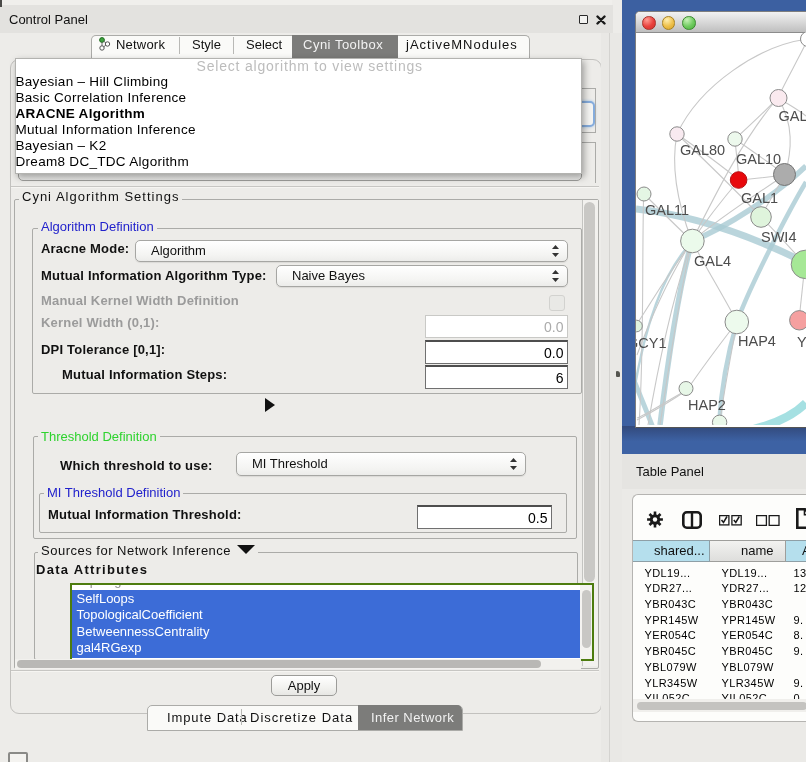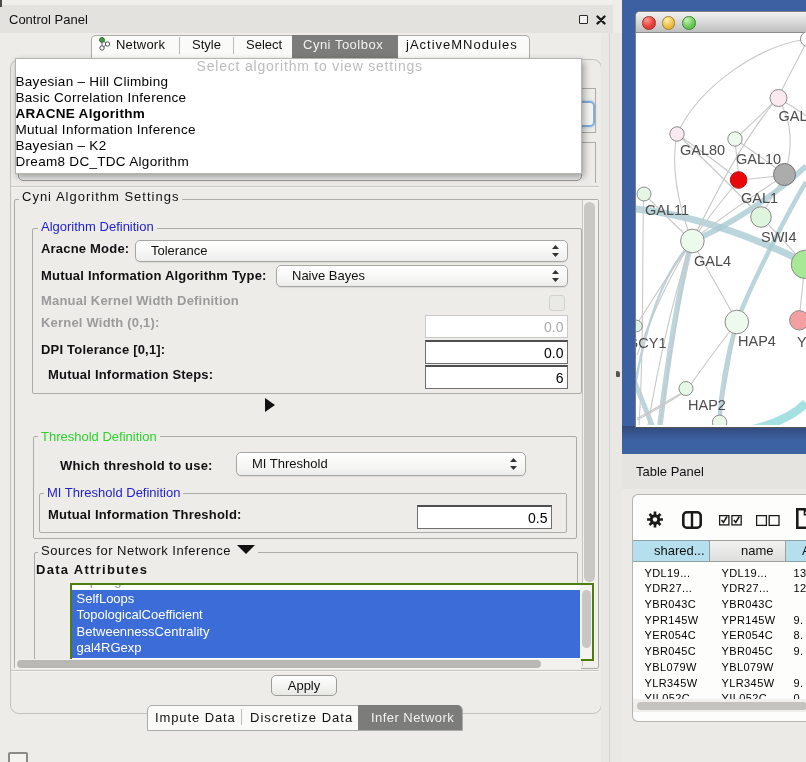--- a/index.html
+++ b/index.html
@@ -63,21 +63,21 @@
 <div class="gttl" style="left:19px;top:189px;color:#111;letter-spacing:1px;">Cyni Algorithm Settings</div>
 
 <div class="abs" style="left:582px;top:200px;width:15px;height:466px;background:#F2F1EE;border-left:1px solid #C4C4C1;"></div>
 <div class="abs" style="left:584px;top:202px;width:11px;height:380px;background:#C9C8C5;border-radius:6px;"></div>
 
 <div class="gbox" style="left:32px;top:228px;width:548px;height:164px;"></div>
 <div class="gttl" style="left:38px;top:219px;color:#2222CC;">Algorithm Definition</div>
 
 <div class="lbl abs" style="left:41px;top:241px;">Aracne Mode:</div>
 <div class="combo" style="left:135px;top:240px;width:431px;height:20px;">
-      <span class="ct">Tolerance</span>
+      <span class="ct">Algorithm</span>
  <svg class="stp" viewBox="0 0 7 12">
         <path d="M3.5 0 L7 4 L0 4 Z" fill="#333"></path>
         <path d="M3.5 12 L7 8 L0 8 Z" fill="#333"></path>
       </svg>
     </div>
 
 <div class="lbl abs" style="left:41px;top:268px;">Mutual Information Algorithm Type:</div>
 <div class="combo" style="left:276px;top:265px;width:290px;height:20px;">
       <span class="ct">Naive Bayes</span>
  <svg class="stp" viewBox="0 0 7 12">
@@ -92,21 +92,21 @@
 <div class="lbl abs dis" style="left:41px;top:315px;">Kernel Width (0,1):</div>
 <div class="field" style="left:425px;top:315px;width:141px;height:21px;border:1px solid #C9C9C6;">
       <span class="fval" style="color:#ABABAB;">0.0</span>
     </div>
 
 <div class="lbl abs" style="left:41px;top:342px;">DPI Tolerance [0,1]:</div>
 <div class="field" style="left:425px;top:340px;width:141px;height:21px;border:1px solid #707070;border-top:2px solid #4E4E4E;">
       <span class="fval" style="color:#000;">0.0</span>
     </div>
 
-<div class="lbl abs" style="left:32px;top:367px;padding-left:16px;">Mutual Information Steps:</div>
+<div class="lbl abs" style="left:46px;top:367px;padding-left:16px;">Mutual Information Steps:</div>
 <div class="field" style="left:425px;top:365px;width:141px;height:21px;border:1px solid #707070;border-top:2px solid #4E4E4E;">
       <span class="fval" style="color:#000;">6</span>
     </div>
 
 <svg class="abs" style="left:264px;top:398px;" width="12" height="14" viewBox="0 0 12 14">
       <path d="M1 0 L11 7 L1 14 Z" fill="#111"></path>
     </svg>
 
 <div class="gbox" style="left:32.5px;top:435.5px;width:542px;height:101px;"></div>
 <div class="gttl" style="left:38px;top:428.5px;color:#2ED32E;">Threshold Definition</div>
@@ -144,21 +144,21 @@
 <div class="abs" style="left:15px;top:659px;width:566px;height:10px;background:#F2F1EE;"></div>
 <div class="abs" style="left:17px;top:660px;width:524px;height:8px;background:#B9B8B5;border-radius:4px;"></div>
 
 <div class="abs" style="left:11px;top:670px;width:588px;height:1px;background:#C7C6C3;"></div>
 <div class="abs" style="left:11px;top:671px;width:588px;height:1px;background:#F6F5F2;"></div>
 
 <div class="abs" style="left:271px;top:675px;width:64px;height:19px;background:linear-gradient(#FFFFFF,#F2F2EF 60%,#E7E7E4);border:1px solid #9C9C99;border-radius:5px;text-align:center;font-size:13px;color:#111;line-height:19px;">Apply</div>
 
 <div class="abs" style="left:147px;top:705px;width:314px;height:24px;background:#FAFAF8;border:1px solid #ABABA8;border-radius:5px 5px 0 0;"></div>
 <div class="abs" style="left:358px;top:705px;width:104px;height:25px;background:#7C7C7A;border-radius:0 5px 0 0;"></div>
-<div class="abs" style="left:155px;top:709.5px;font-size:13px;letter-spacing:0.9px;color:#111;">Impute Data</div>
+<div class="abs" style="left:167px;top:709.5px;font-size:13px;letter-spacing:0.9px;color:#111;">Impute Data</div>
 <div class="abs" style="left:241px;top:709px;width:1px;height:16px;background:#B9B9B6;"></div>
 <div class="abs" style="left:250px;top:709.5px;font-size:13px;letter-spacing:1px;color:#111;">Discretize Data</div>
 <div class="abs" style="left:371px;top:709.5px;font-size:13px;letter-spacing:0.45px;color:#F2F2F2;">Infer Network</div>
 
 <div class="abs" style="left:14.5px;top:57.5px;width:565px;height:114px;background:#FFF;border:1px solid #B3B3B0;box-shadow:2px 3px 7px rgba(0,0,0,0.35);z-index:50;">
  <div style="position:absolute;left:181px;top:-1px;font-size:14px;letter-spacing:0.8px;color:#BCBCBC;white-space:nowrap;">Select algorithm to view settings</div>
  <div style="position:absolute;left:0px;top:15px;font-size:13.5px;letter-spacing:0.3px;color:#000;line-height:16px;white-space:nowrap;">Bayesian – Hill Climbing<br>Basic Correlation Inference<br><span class="b">ARACNE Algorithm</span><br>Mutual Information Inference<br>Bayesian – K2<br>Dream8 DC_TDC Algorithm</div>
 </div>
 
 <div class="abs" style="left:8px;top:752px;width:16px;height:10px;background:#F4F3F0;border:2px solid #8A8A87;border-radius:2px 2px 0 0;"></div>

